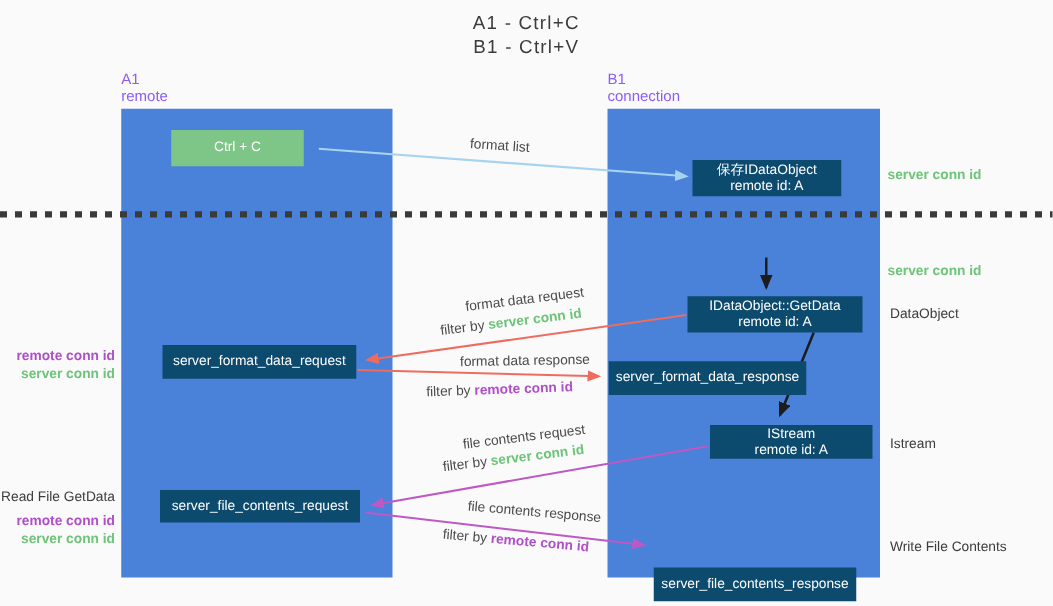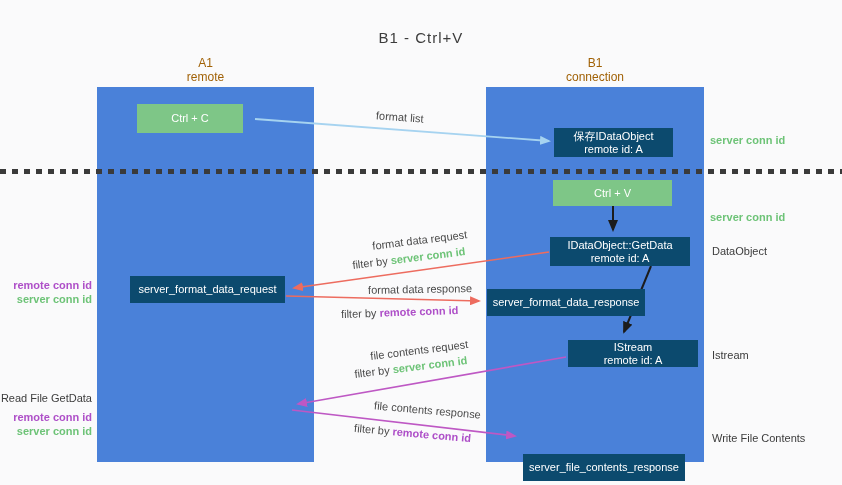--- a/index.html
+++ b/index.html
@@ -9,21 +9,21 @@
     font-family:"Liberation Sans","DejaVu Sans",sans-serif;
     position:relative;overflow:hidden;
     color:#3c3c3c;
   }
   #stage{position:absolute;inset:0;width:842px;height:485px;}
 
   .title{position:absolute;left:0;width:842px;text-align:center;font-size:15px;color:#3c3c3c;letter-spacing:1px;}
   #title1{top:10px;}
   #title2{top:29px;}
 
-  .lane-header{position:absolute;text-align:center;font-size:12px;color:#a16207;line-height:14px;}
+  .lane-header{position:absolute;font-size:12px;color:#8b5cf6;line-height:14px;}
   #laneA-header{left:97px;width:217px;top:56px;}
   #laneB-header{left:486px;width:218px;top:56px;}
 
   .lane{position:absolute;top:87px;height:375px;background:#4a81d9;z-index:1;}
   #laneA{left:97px;width:217px;}
   #laneB{left:486px;width:218px;}
 
   #dotted-line{
     position:absolute;left:0;top:169px;width:842px;height:5px;z-index:2;
     background:repeating-linear-gradient(90deg,#3a3a3a 0 6px,transparent 6px 12px);
@@ -75,20 +75,21 @@
   #ll-server-1{top:293px;}
   #ll-read{top:392px;color:#3c3c3c;}
   #ll-remote-2{top:411px;}
   #ll-server-2{top:425px;}
 </style>
 </head>
 <body>
 
 <div id="stage">
 
+  <div class="title" id="title1">A1 - Ctrl+C</div>
   <div class="title" id="title2">B1 - Ctrl+V</div>
 
   <div class="lane-header" id="laneA-header">
     <div>A1</div>
     <div>remote</div>
   </div>
   <div class="lane-header" id="laneB-header">
     <div>B1</div>
     <div>connection</div>
   </div>
@@ -124,42 +125,42 @@
 
   <div class="box green" id="box-ctrl-c">
     <div>Ctrl + C</div>
   </div>
 
   <div class="box orange" id="box-save-ido">
     <div>保存IDataObject</div>
     <div>remote id: A</div>
   </div>
 
-  <div class="box green" id="box-ctrl-v">
-    <div>Ctrl + V</div>
-  </div>
 
   <div class="box orange" id="box-getdata">
     <div>IDataObject::GetData</div>
     <div>remote id: A</div>
   </div>
 
   <div class="box orange" id="box-fmt-resp">
     <div>server_format_data_response</div>
   </div>
 
   <div class="box orange" id="box-fmt-req">
     <div>server_format_data_request</div>
   </div>
 
   <div class="box orange" id="box-istream">
     <div>IStream</div>
     <div>remote id: A</div>
   </div>
 
+  <div class="box orange" id="box-file-req">
+    <div>server_file_contents_request</div>
+  </div>
 
   <div class="box orange" id="box-file-resp">
     <div>server_file_contents_response</div>
   </div>
 
   <div class="flabel" id="lbl-format-list">format list</div>
 
   <div class="flabel" id="lbl-fmt-req-1">format data request</div>
   <div class="flabel" id="lbl-fmt-req-2">
     <span>filter by </span><span class="green-t">server conn id</span>

